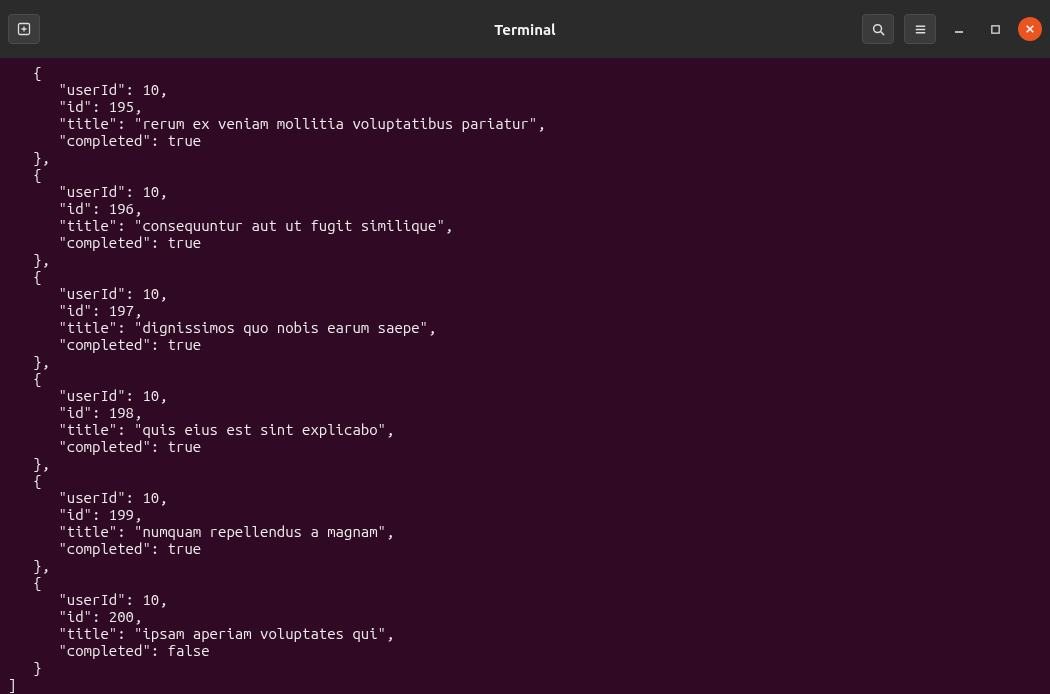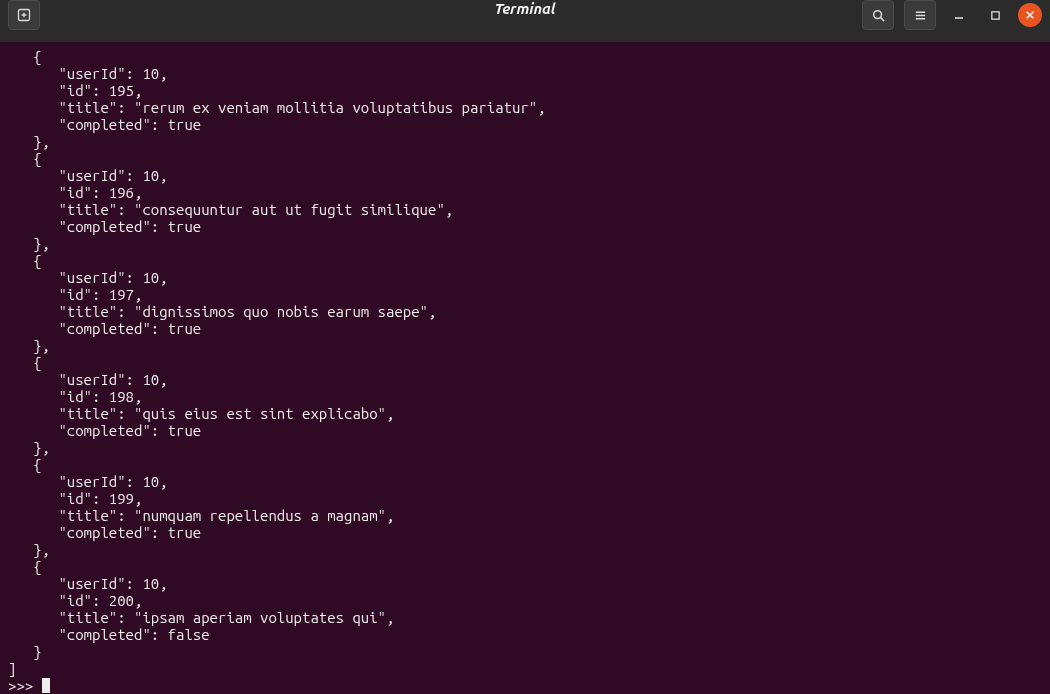--- a/index.html
+++ b/index.html
@@ -4,27 +4,26 @@
 <style>
   * { margin: 0; padding: 0; box-sizing: border-box; }
   body {
     width: 1050px;
     height: 694px;
     background: #300a24;
     font-family: "Ubuntu Mono", "DejaVu Sans Mono", Consolas, monospace;
     overflow: hidden;
   }
   .titlebar {
-    height: 42px;
+    height: 58px;
     background: #2b2b2b;
     display: flex;
-    align-items: flex-start;
+    align-items: center;
     padding: 0 8px;
     position: relative;
-    font-style: italic;
   }
   .tb-left, .tb-right { display: flex; align-items: center; gap: 10px; }
   .tb-title {
     position: absolute;
     left: 50%;
     transform: translateX(-50%);
     color: #f7f7f7;
     font-family: Ubuntu, sans-serif;
     font-weight: 600;
     font-size: 15px;

